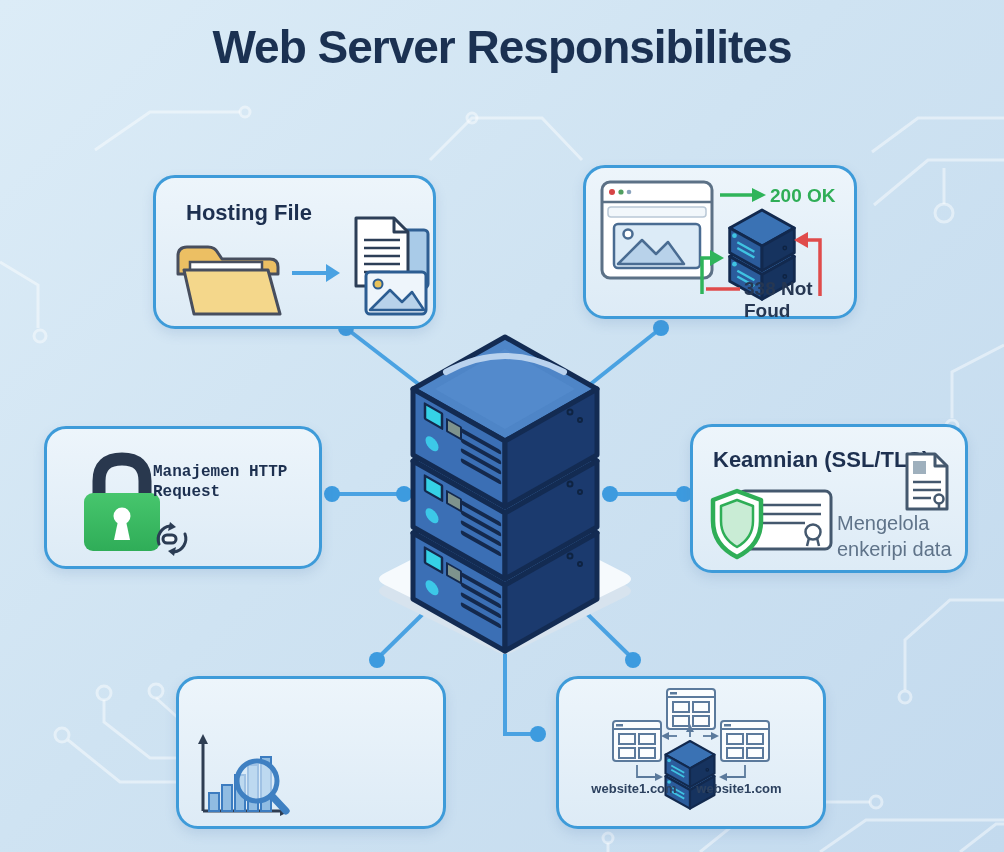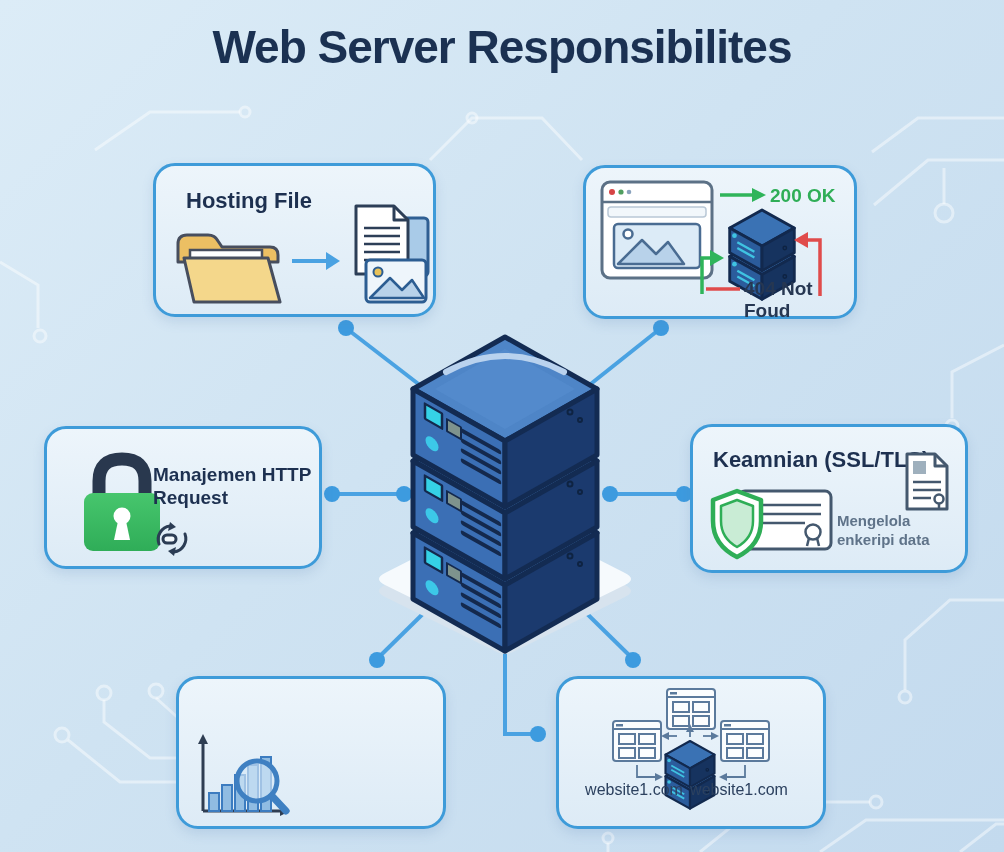--- a/index.html
+++ b/index.html
@@ -6,24 +6,24 @@
   body{font-family:"Liberation Sans","DejaVu Sans",sans-serif;}
   #stage{position:relative;width:1004px;height:852px;overflow:hidden;
          background:linear-gradient(135deg,#dcecf7 0%,#cfe3f2 45%,#c3daee 100%);}
   .abs{position:absolute;}
   #title{left:0;top:20px;width:1004px;text-align:center;
          font-size:46px;font-weight:700;letter-spacing:-1px;color:#1b3152;}
   .box{border:3px solid #3e9bd9;border-radius:22px;
        background:linear-gradient(180deg,#edf5fb 0%,#ddebf6 100%);
        box-shadow:0 5px 12px rgba(90,130,175,.18);}
   .box-title{font-weight:700;color:#1d3050;line-height:1.22;}
-  .box-sub{color:#5f7389;line-height:1.28;font-size:15px;font-weight:bold;}
+  .box-sub{color:#5f7389;line-height:1.28;font-size:20px;}
   .status-ok{color:#2fae57;font-weight:700;font-size:19px;text-align:right;}
   .status-nf{color:#263752;font-weight:700;font-size:19px;}
-  .site-label{font-size:16px;font-weight:400;color:#2c415f;text-align:center;}
+  .site-label{font-size:13px;font-weight:700;color:#2c415f;text-align:center;}
   svg{display:block;}
 </style>
 </head>
 <body>
 
 <svg width="0" height="0" style="position:absolute">
   <defs>
     <g id="mini-srv" stroke="#12294e" stroke-width="3" stroke-linejoin="round">
       <g transform="translate(0,30)">
         <polygon points="0,0 34,19 0,38 -34,19" fill="#3a72b4"></polygon>
@@ -165,21 +165,21 @@
           </g>
         </g>
         <circle cx="570" cy="412" r="2.5" fill="none" stroke="#0e2342" stroke-width="2"></circle>
         <circle cx="580" cy="420" r="2" fill="none" stroke="#0e2342" stroke-width="2"></circle>
       </g>
     </g>
   </svg>
 
   <div id="title" class="abs">Web Server Responsibilites</div>
 
-  <div class="abs box" style="left:153px;top:163px;width:277px;height:148px;">
+  <div class="abs box" style="left:153px;top:175px;width:277px;height:148px;">
     <div class="abs box-title" style="left:30px;top:22px;font-size:22px;">Hosting File</div>
     <svg class="abs" style="left:12px;top:54px;" width="124" height="90" viewBox="0 0 124 90">
       <path d="M10,24 Q10,15 19,15 L40,15 Q47,15 50,21 L54,27 L102,27 Q110,27 110,35 L110,42 H10 Z" fill="#ecbf63" stroke="#474e5e" stroke-width="3" stroke-linejoin="round"></path>
       <rect x="22" y="30" width="72" height="9" fill="#ffffff" stroke="#474e5e" stroke-width="2.5"></rect>
       <polygon points="16,38 100,38 112,82 26,82" fill="#f4d78b" stroke="#474e5e" stroke-width="3" stroke-linejoin="round"></polygon>
     </svg>
     <svg class="abs" style="left:134px;top:80px;" width="52" height="30" viewBox="0 0 52 30">
       <line x1="2" y1="15" x2="38" y2="15" stroke="#4aa2e2" stroke-width="4"></line>
       <polygon points="36,6 50,15 36,24" fill="#4aa2e2"></polygon>
     </svg>
@@ -223,21 +223,21 @@
         <path d="M234,128 V72 H220"></path>
         <polygon points="222,64 208,72 222,80" fill="#e04b4b" stroke="none"></polygon>
       </g>
       <g stroke="#2fb45a" stroke-width="3.5" fill="none">
         <path d="M116,126 V90 H126"></path>
         <polygon points="124,82 138,90 124,98" fill="#2fb45a" stroke="none"></polygon>
       </g>
       <line x1="120" y1="121" x2="154" y2="121" stroke="#e04b4b" stroke-width="3.5"></line>
     </svg>
     <div class="abs status-ok" style="left:184px;top:17px;">200 OK</div>
-    <div class="abs status-nf" style="left:158px;top:110px;">404 Not Foud</div>
+    <div class="abs status-nf" style="left:158px;top:110px;">338 Not Foud</div>
   </div>
 
   <div class="abs box" style="left:44px;top:426px;width:272px;height:137px;">
     <svg class="abs" style="left:22px;top:16px;" width="136" height="116" viewBox="0 0 136 116">
       <defs>
         <linearGradient id="lockgrad" x1="0" y1="0" x2="0" y2="1">
           <stop offset="0" stop-color="#47c66d"></stop>
             <stop offset="1" stop-color="#2fad58"></stop>
         </linearGradient>
       </defs>
@@ -246,21 +246,21 @@
       <circle cx="53" cy="71" r="8.5" fill="#ffffff"></circle>
       <path d="M49,76 L45,95 H61 L57,76 Z" fill="#ffffff"></path>
       <g transform="translate(103,94)" fill="none" stroke="#2b3c54" stroke-width="3" stroke-linecap="round">
         <path d="M-13,5 A13.5,13.5 0 0 1 -2,-13"></path>
         <polygon points="-2,-17 4,-12 -4,-8" fill="#2b3c54" stroke="none"></polygon>
         <path d="M13,-5 A13.5,13.5 0 0 1 2,13"></path>
         <polygon points="2,17 -4,12 4,8" fill="#2b3c54" stroke="none"></polygon>
         <rect x="-9" y="-4" width="13" height="8" rx="4" fill="#f2f8fc"></rect>
       </g>
     </svg>
-    <div class="abs box-title" style="left:106px;top:34px;width:160px;font-size:19px;">Manajemen HTTP Request</div>
+    <div class="abs box-title" style="left:106px;top:34px;width:160px;font-size:16px;font-family:Liberation Mono, monospace;">Manajemen HTTP Request</div>
   </div>
 
   <div class="abs box" style="left:690px;top:424px;width:272px;height:143px;">
     <div class="abs box-title" style="left:20px;top:20px;font-size:22px;">Keamnian (SSL/TLS)</div>
     <svg class="abs" style="left:210px;top:24px;" width="50" height="62" viewBox="0 0 50 62">
       <path d="M4,3 H32 L44,15 V58 H4 Z" fill="#ffffff" stroke="#44586e" stroke-width="3" stroke-linejoin="round"></path>
       <path d="M32,3 V15 H44" fill="none" stroke="#44586e" stroke-width="3" stroke-linejoin="round"></path>
       <rect x="10" y="10" width="13" height="13" fill="#9fb0bd"></rect>
       <g stroke="#44586e" stroke-width="2.5">
         <line x1="10" y1="31" x2="38" y2="31"></line>

